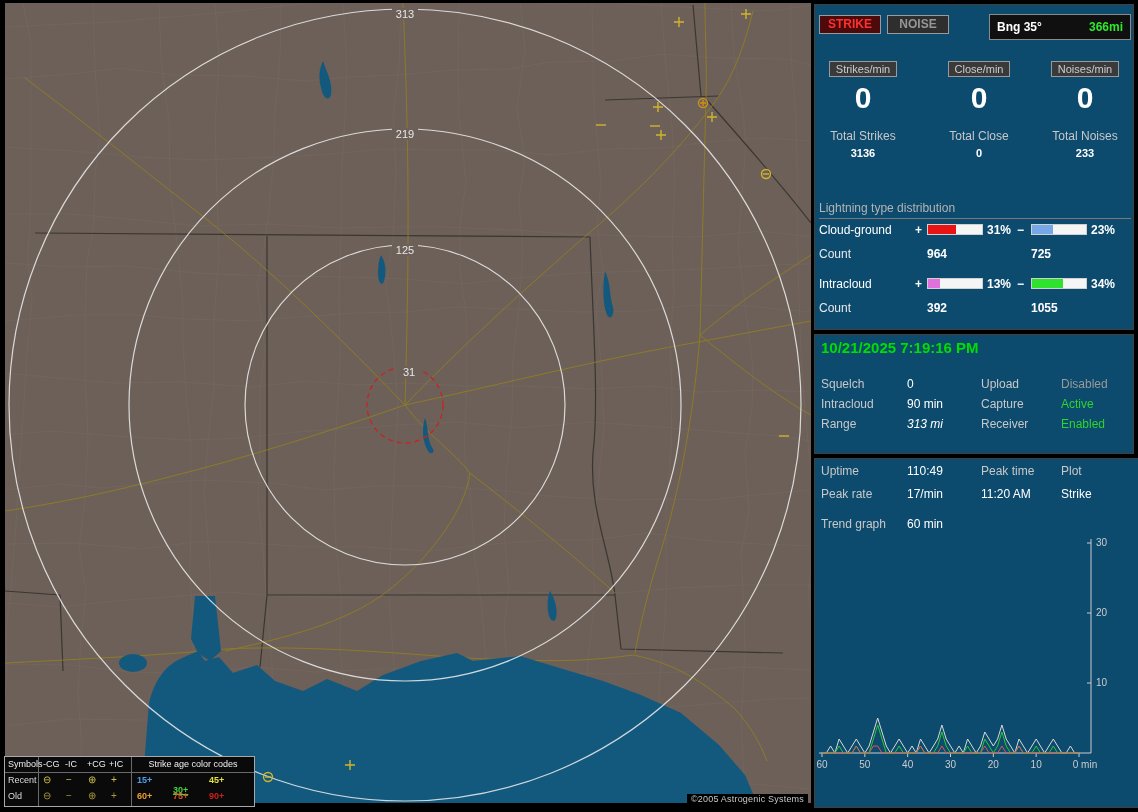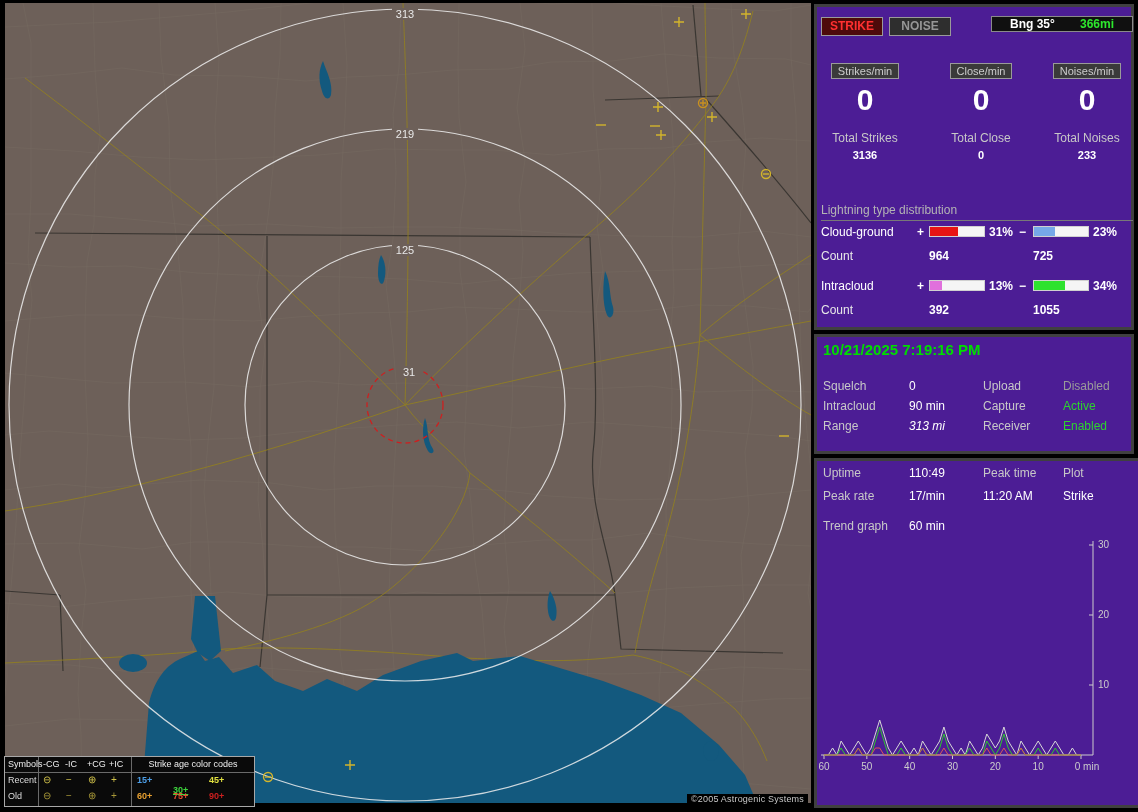--- a/index.html
+++ b/index.html
@@ -21,32 +21,32 @@
   #legend .lg-cell{position:absolute;white-space:nowrap}
   #legend .lg-head{color:#eee}
   #legend .lg-glyph{color:#cfc04a;font-size:10px;line-height:10px}
   #legend .lg-glyph.old{color:#a89838}
   #legend .lg-age{font-weight:bold}
   #legend .hline{position:absolute;left:0;right:0;top:15px;border-top:1px solid #6a6a6a}
   #legend .vline{position:absolute;top:0;bottom:0;border-left:1px solid #6a6a6a}
 
   
   #panel{position:absolute;left:812px;top:0;width:326px;height:812px;background:#000}
-  .box{position:absolute;border:3px solid #404040;background:#4c1d95}
+  .box{position:absolute;border:1px solid #404040;background:#0c4a6e}
   #box1{left:2px;top:4px;width:320px;height:326px}
   #box2{left:2px;top:334px;width:320px;height:120px}
   #box3{left:2px;top:458px;width:352px;height:350px}
 
   .btn{position:absolute;height:19px;line-height:17px;text-align:center;
        font-weight:bold;font-size:12px;border:1px solid #9a9a9a;cursor:default}
   #strike-btn{left:4px;top:10px;width:62px;background:#4d0a0a;color:#ff3030}
   #noise-btn{left:72px;top:10px;width:62px;background:#2e2e2e;color:#969696}
-  #bng-box{position:absolute;left:174px;top:9px;width:142px;height:16px;background:#101010;
+  #bng-box{position:absolute;left:174px;top:9px;width:142px;height:26px;background:#101010;
            border:1px solid #8a8a8a;display:flex;justify-content:space-between;align-items:center;
-           padding:0 18px;font-weight:bold}
+           padding:0 7px;font-weight:bold}
   #bng-box .dist{color:#2de82d}
 
   .ccol{position:absolute;width:96px;text-align:center}
   .c0{left:0}.c1{left:116px}.c2{left:222px}
   .rate-box{display:inline-block;background:#3a3a3a;border:1px solid #9a9a9a;color:#cccccc;
             font-size:11px;padding:1px 6px;white-space:nowrap}
   .rate-val{position:absolute;width:96px;text-align:center;font-size:30px;font-weight:bold;color:#fff}
   .tot-label{position:absolute;width:96px;text-align:center;color:#c8c8c8;font-size:12px}
   .tot-val{position:absolute;width:96px;text-align:center;color:#fff;font-size:11px;font-weight:bold}
 

